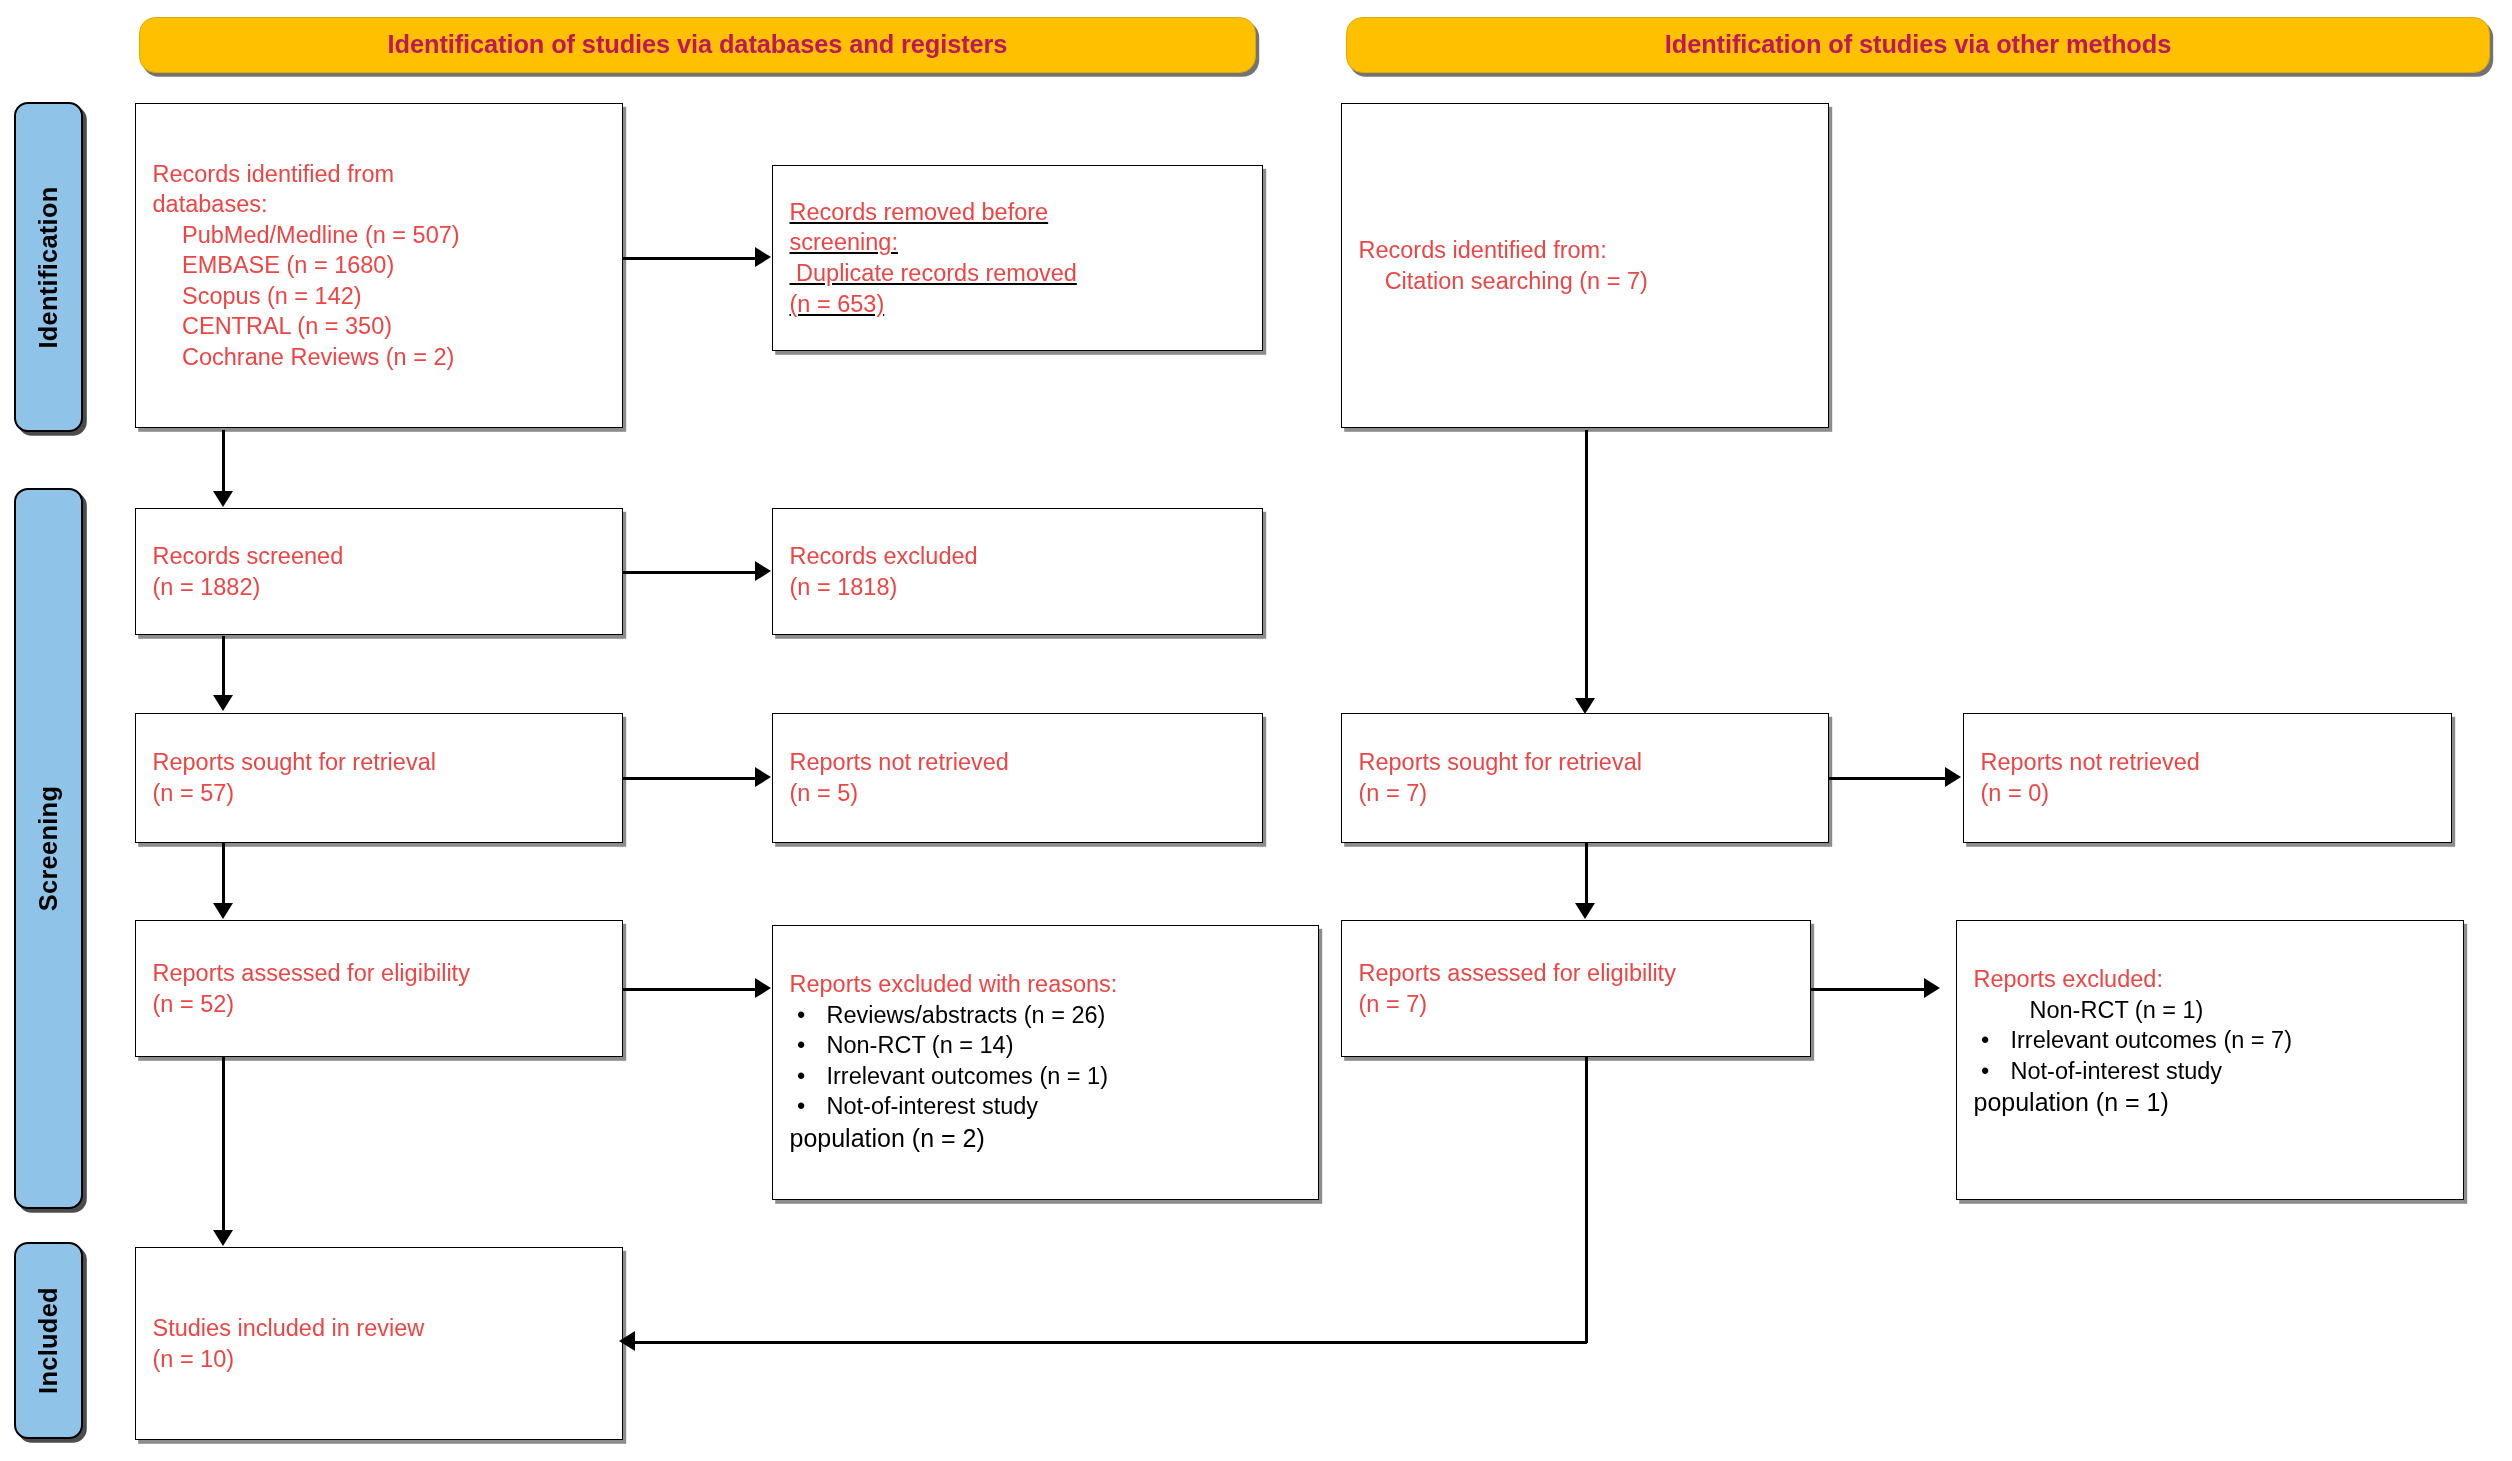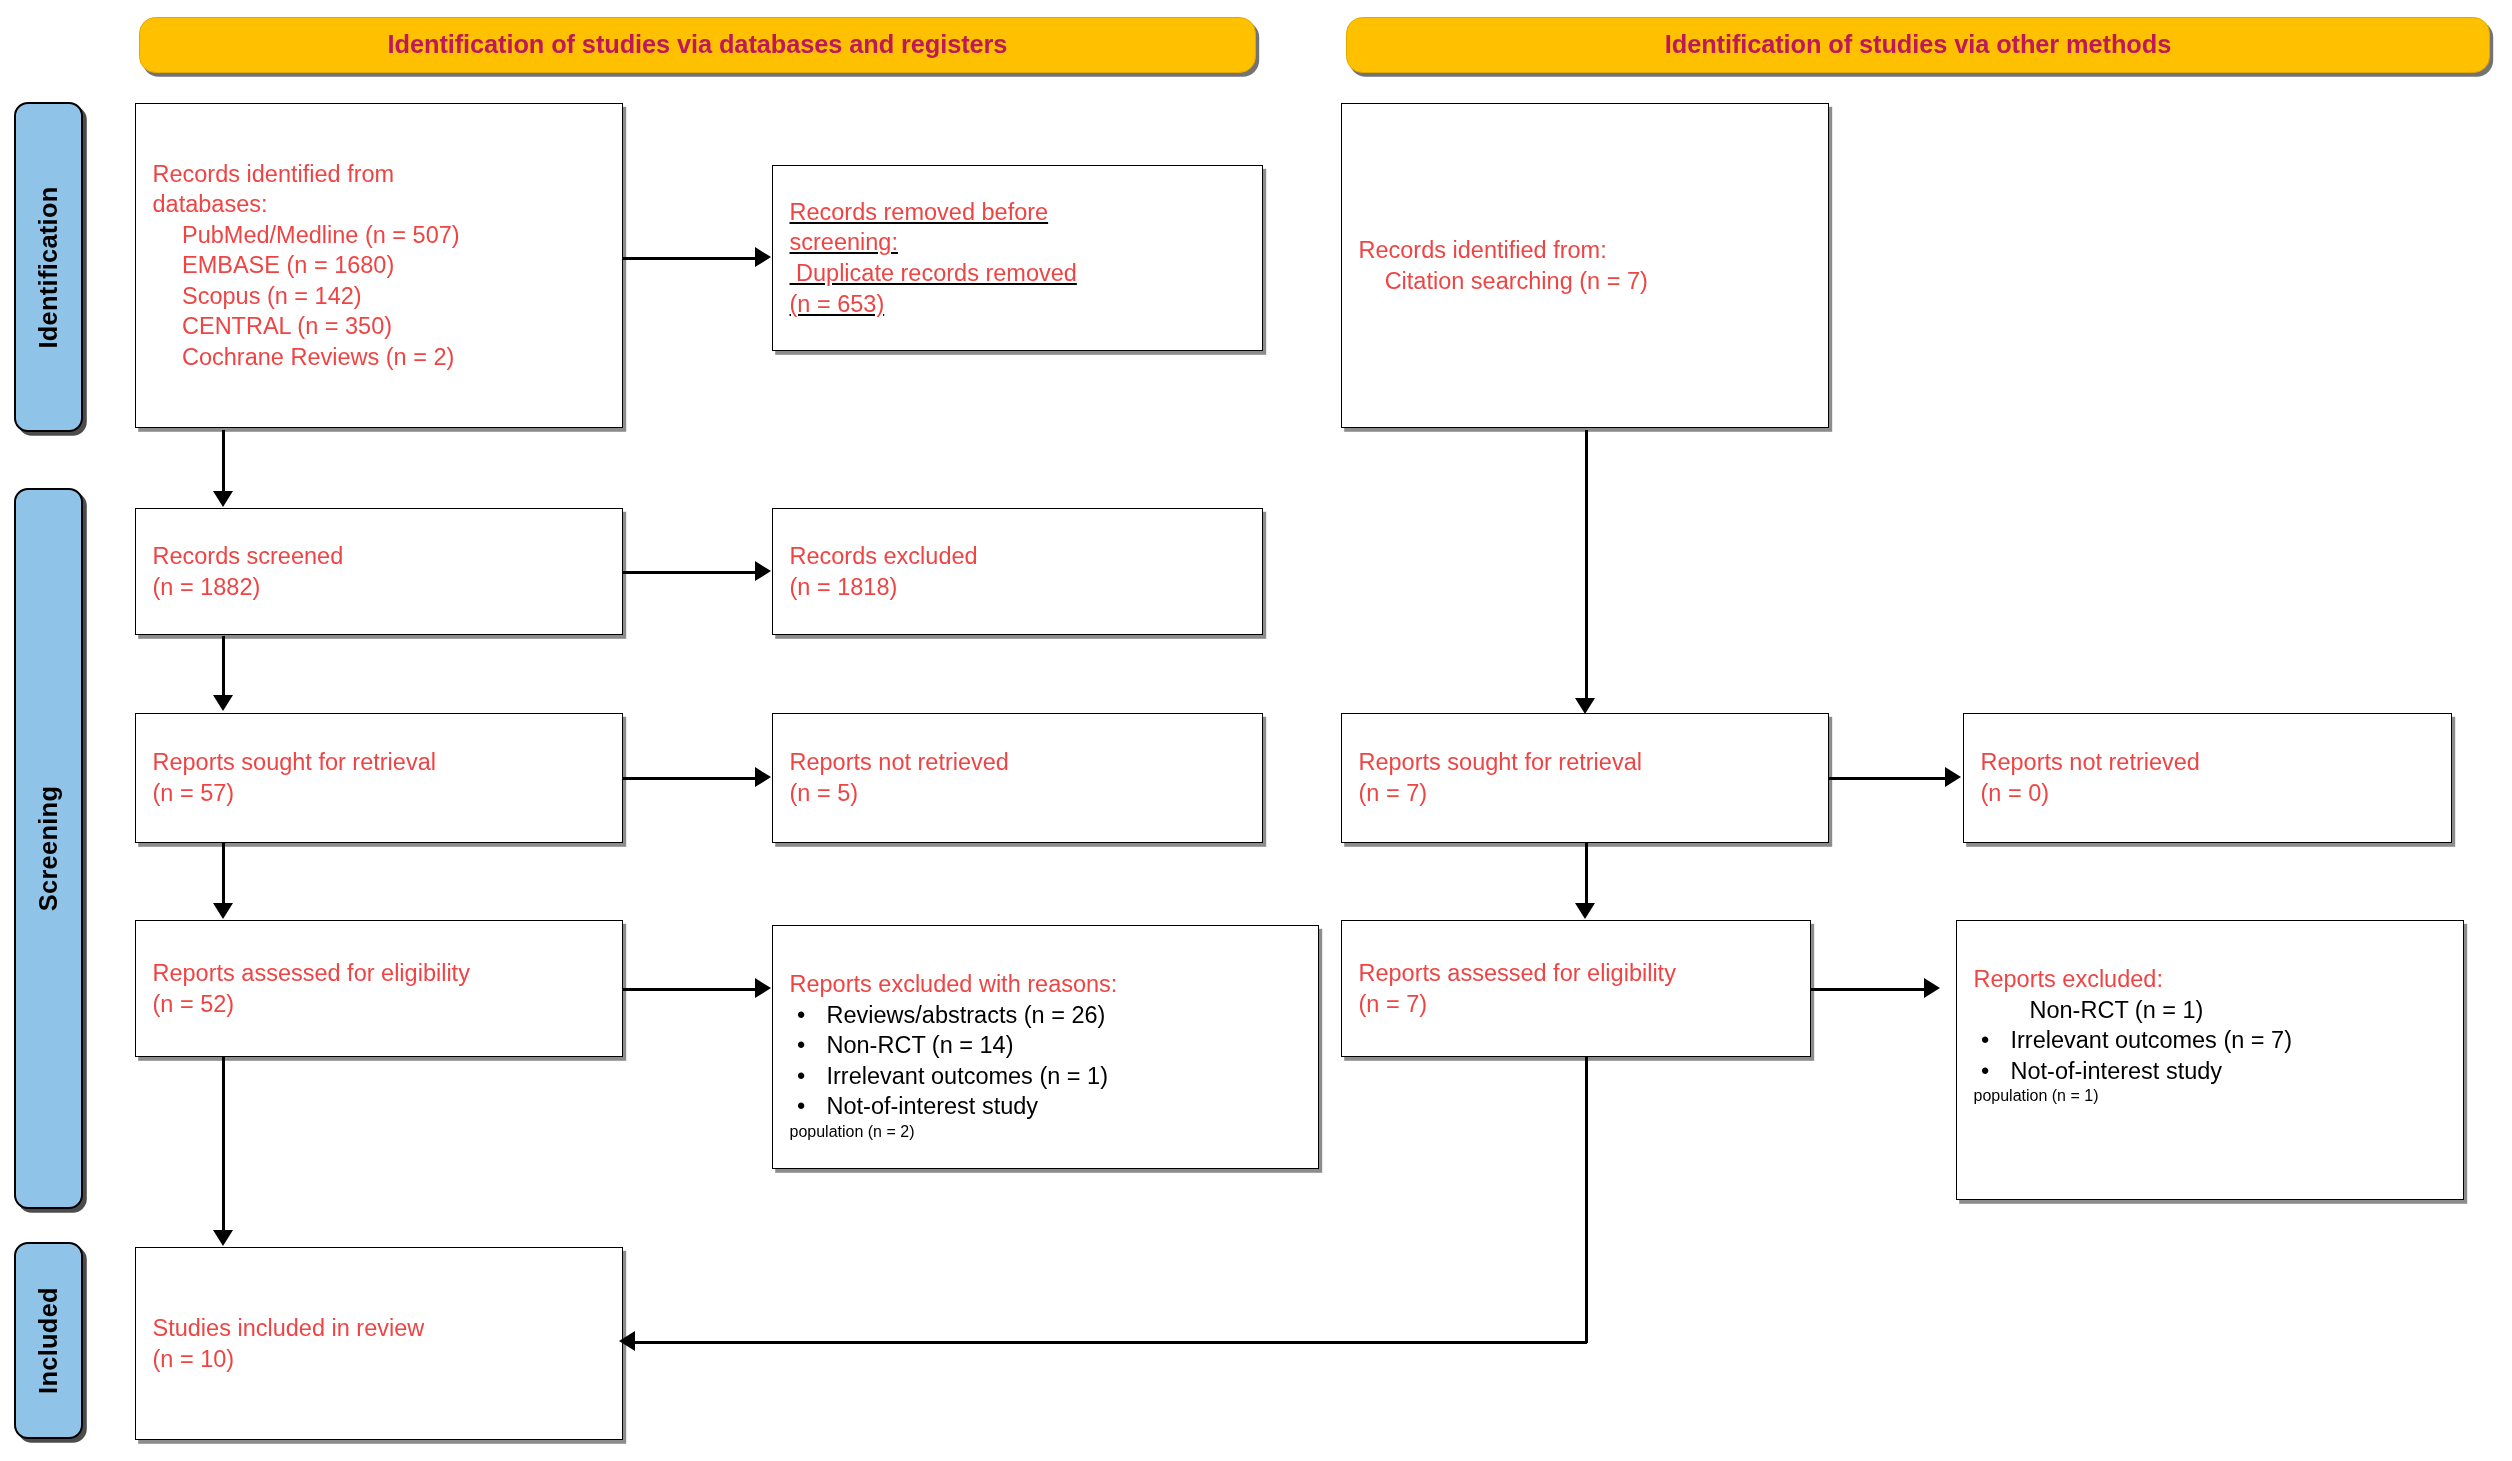--- a/index.html
+++ b/index.html
@@ -94,21 +94,21 @@
   .rlist li .bul {
     width: 37px;
     flex: 0 0 37px;
     text-align: left;
     padding-left: 7.6px;
     box-sizing: border-box;
   }
   .rlist li .bul.empty { visibility: hidden; }
   .rlist li .itm { flex: 1 1 auto; }
   .tail {
-    font-size: 16px;
+    font-size: 25px;
     line-height: 1.30;
   }
 
   
   .ln {
     position: absolute;
     background: #000000;
   }
   .ln.h { height: 2.5px; }
   .ln.v { width: 2.5px; }
@@ -211,21 +211,21 @@
   <div class="arw right" style="left:755px; top:767px;"></div>
 
   <div class="ln v" style="left:222px; top:843px; height:64px;"></div>
   <div class="arw down" style="left:213px; top:903px;"></div>
 
   <div class="box center-v" style="left:135px; top:920px; width:488px; height:137px;">
     <div class="txt">Reports assessed for eligibility
 (n = 52)</div>
   </div>
 
-  <div class="box" style="left:772px; top:925px; width:547px; height:244px; justify-content:flex-start;">
+  <div class="box" style="left:772px; top:925px; width:547px; height:275px; justify-content:flex-start;">
     <div class="txt" style="margin-top:43px;">Reports excluded with reasons:</div>
     <ul class="rlist" style="padding:0 11.4px 0 16.5px;">
       <li>
         <span class="bul">•</span>
         <span class="itm">Reviews/abstracts (n = 26)</span>
       </li>
       <li>
         <span class="bul">•</span>
         <span class="itm">Non-RCT (n = 14)</span>
       </li>

